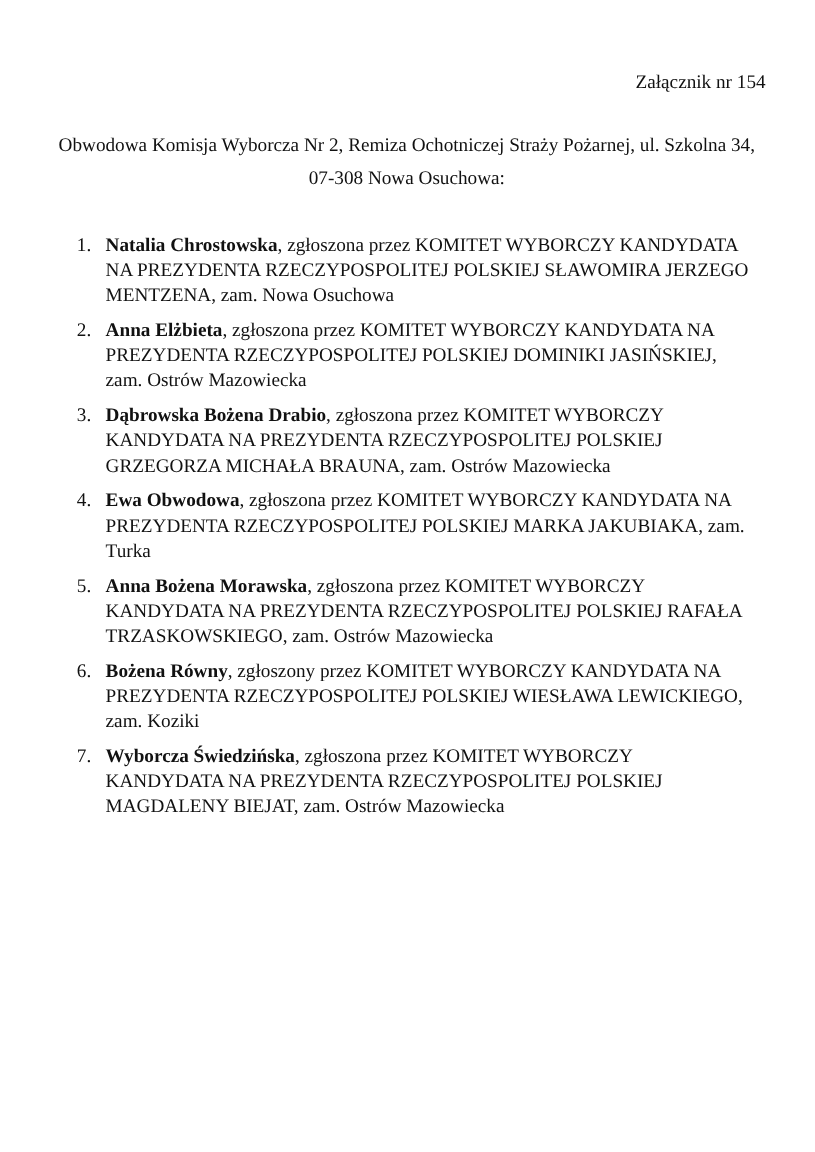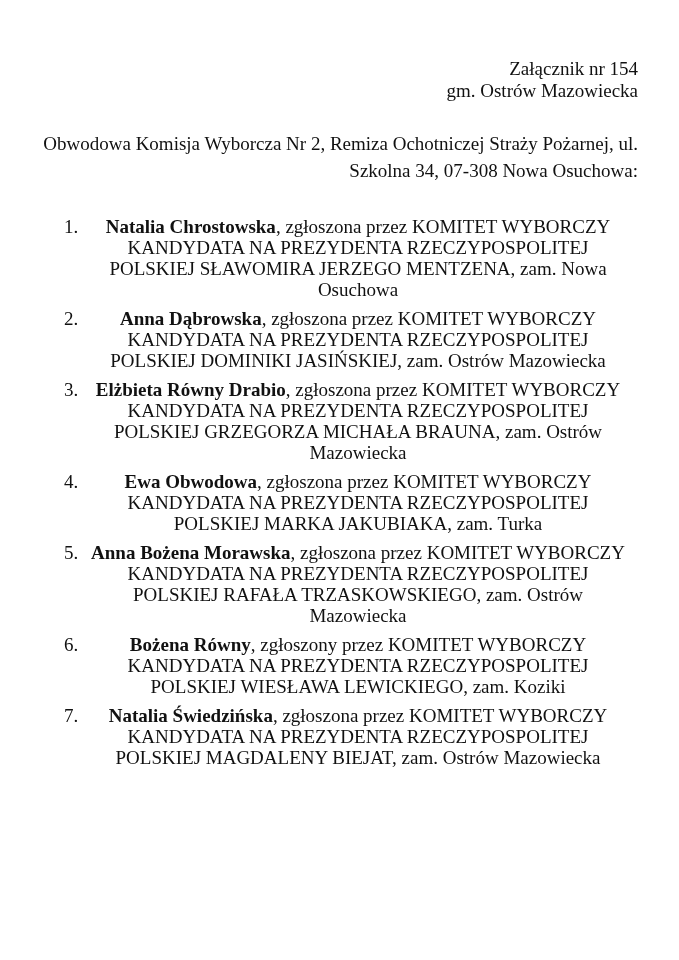--- a/index.html
+++ b/index.html
@@ -7,95 +7,93 @@
     padding: 0;
     background: #ffffff;
   }
   .page {
     position: relative;
     width: 679px;
     height: 960px;
     background: #ffffff;
     color: #111111;
     font-family: "Liberation Serif", "DejaVu Serif", serif;
-    font-size: 19px;
+    font-size: 16px;
     box-sizing: border-box;
     padding: 58px 41px 40px 40px;
     overflow: hidden;
   }
   .doc-header {
     text-align: right;
     line-height: 22px;
     margin: 0 0 28px 0;
   }
   .intro {
     margin: 0 0 32px 0;
     line-height: 27px;
-    text-align: right;
+    text-align: center;
   }
   ol.members {
     list-style: none;
     margin: 0;
     padding: 0 0 0 24px; 
   }
   ol.members li {
     display: flex;
     align-items: flex-start;
     margin: 0 0 8px 0;
     line-height: 21px;
   }
   .num {
     flex: 0 0 24px;
     width: 24px;
   }
   .entry {
     flex: 1 1 auto;
     max-width: 540px;
-    text-align: center;
   }
   .member-name {
     font-weight: bold;
   }
 </style>
 </head>
 <body>
 
 <div class="page">
 
   <div class="doc-header">
     <div>Załącznik nr 154</div>
-    <div>gm. Ostrów Mazowiecka</div>
   </div>
 
   <p class="intro">Obwodowa Komisja Wyborcza Nr 2, Remiza Ochotniczej Straży Pożarnej, ul. Szkolna 34, 07-308 Nowa Osuchowa:</p>
 
   <ol class="members">
     <li>
       <span class="num">1.</span>
       <span class="entry"><span class="member-name">Natalia Chrostowska</span><span>, zgłoszona przez KOMITET WYBORCZY KANDYDATA NA PREZYDENTA RZECZYPOSPOLITEJ POLSKIEJ SŁAWOMIRA JERZEGO MENTZENA, zam. Nowa Osuchowa</span></span>
     </li>
     <li>
       <span class="num">2.</span>
-      <span class="entry"><span class="member-name">Anna Dąbrowska</span><span>, zgłoszona przez KOMITET WYBORCZY KANDYDATA NA PREZYDENTA RZECZYPOSPOLITEJ POLSKIEJ DOMINIKI JASIŃSKIEJ, zam. Ostrów Mazowiecka</span></span>
+      <span class="entry"><span class="member-name">Anna Elżbieta</span><span>, zgłoszona przez KOMITET WYBORCZY KANDYDATA NA PREZYDENTA RZECZYPOSPOLITEJ POLSKIEJ DOMINIKI JASIŃSKIEJ, zam. Ostrów Mazowiecka</span></span>
     </li>
     <li>
       <span class="num">3.</span>
-      <span class="entry"><span class="member-name">Elżbieta Równy Drabio</span><span>, zgłoszona przez KOMITET WYBORCZY KANDYDATA NA PREZYDENTA RZECZYPOSPOLITEJ POLSKIEJ GRZEGORZA MICHAŁA BRAUNA, zam. Ostrów Mazowiecka</span></span>
+      <span class="entry"><span class="member-name">Dąbrowska Bożena Drabio</span><span>, zgłoszona przez KOMITET WYBORCZY KANDYDATA NA PREZYDENTA RZECZYPOSPOLITEJ POLSKIEJ GRZEGORZA MICHAŁA BRAUNA, zam. Ostrów Mazowiecka</span></span>
     </li>
     <li>
       <span class="num">4.</span>
       <span class="entry"><span class="member-name">Ewa Obwodowa</span><span>, zgłoszona przez KOMITET WYBORCZY KANDYDATA NA PREZYDENTA RZECZYPOSPOLITEJ POLSKIEJ MARKA JAKUBIAKA, zam. Turka</span></span>
     </li>
     <li>
       <span class="num">5.</span>
       <span class="entry"><span class="member-name">Anna Bożena Morawska</span><span>, zgłoszona przez KOMITET WYBORCZY KANDYDATA NA PREZYDENTA RZECZYPOSPOLITEJ POLSKIEJ RAFAŁA TRZASKOWSKIEGO, zam. Ostrów Mazowiecka</span></span>
     </li>
     <li>
       <span class="num">6.</span>
       <span class="entry"><span class="member-name">Bożena Równy</span><span>, zgłoszony przez KOMITET WYBORCZY KANDYDATA NA PREZYDENTA RZECZYPOSPOLITEJ POLSKIEJ WIESŁAWA LEWICKIEGO, zam. Koziki</span></span>
     </li>
     <li>
       <span class="num">7.</span>
-      <span class="entry"><span class="member-name">Natalia Świedzińska</span><span>, zgłoszona przez KOMITET WYBORCZY KANDYDATA NA PREZYDENTA RZECZYPOSPOLITEJ POLSKIEJ MAGDALENY BIEJAT, zam. Ostrów Mazowiecka</span></span>
+      <span class="entry"><span class="member-name">Wyborcza Świedzińska</span><span>, zgłoszona przez KOMITET WYBORCZY KANDYDATA NA PREZYDENTA RZECZYPOSPOLITEJ POLSKIEJ MAGDALENY BIEJAT, zam. Ostrów Mazowiecka</span></span>
     </li>
   </ol>
 
 </div>
 
 </body></html>

